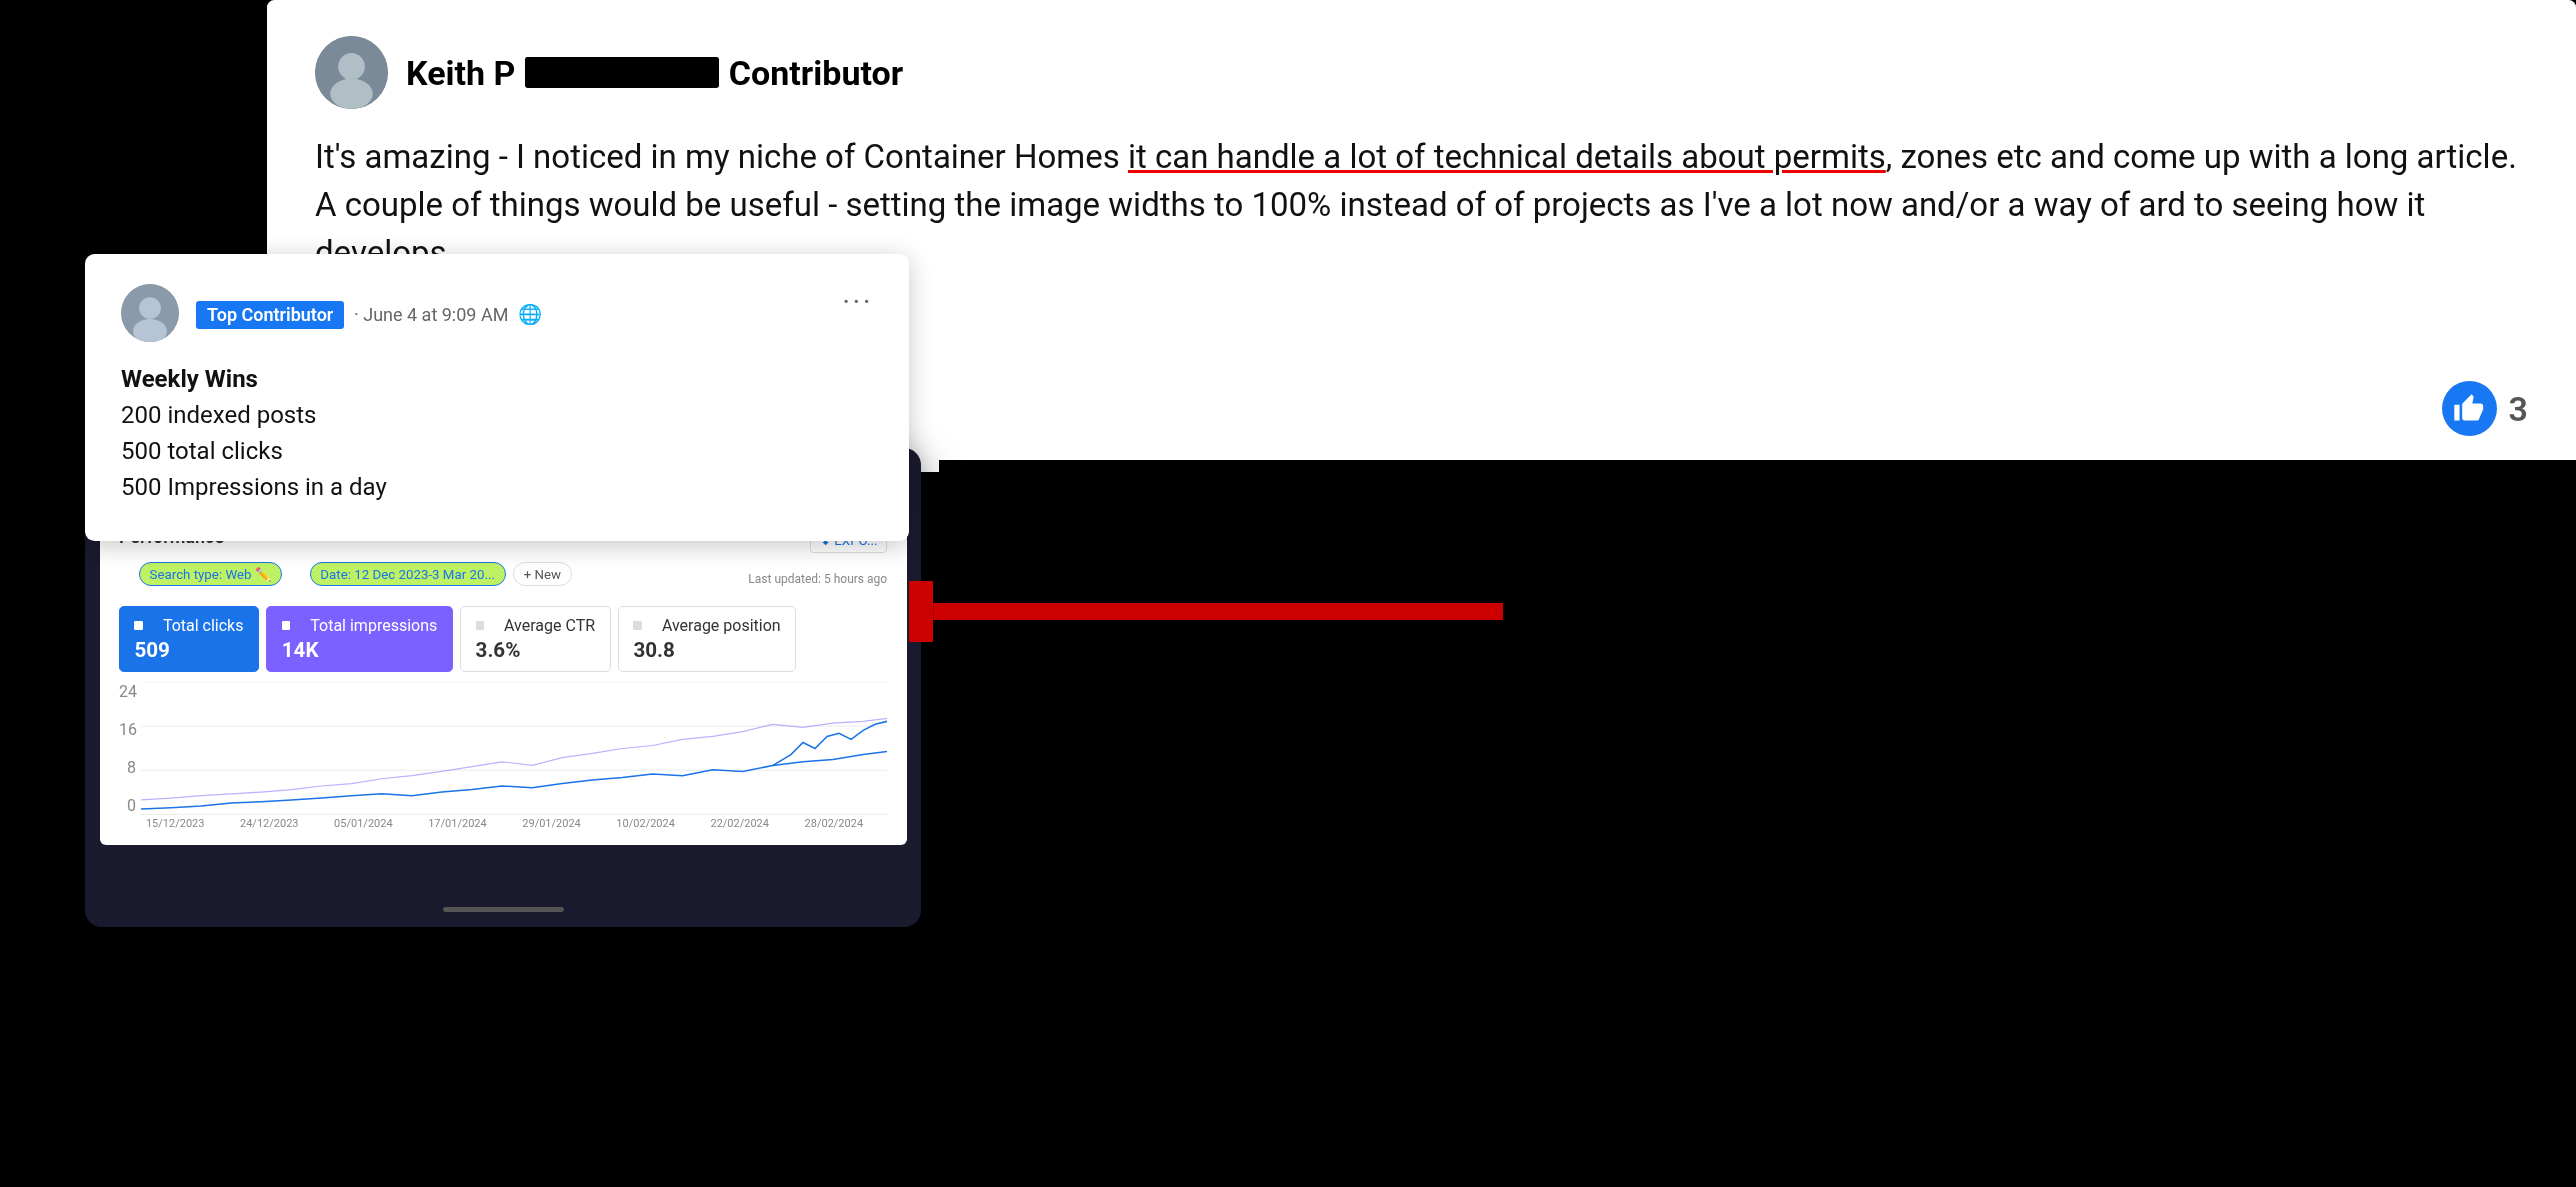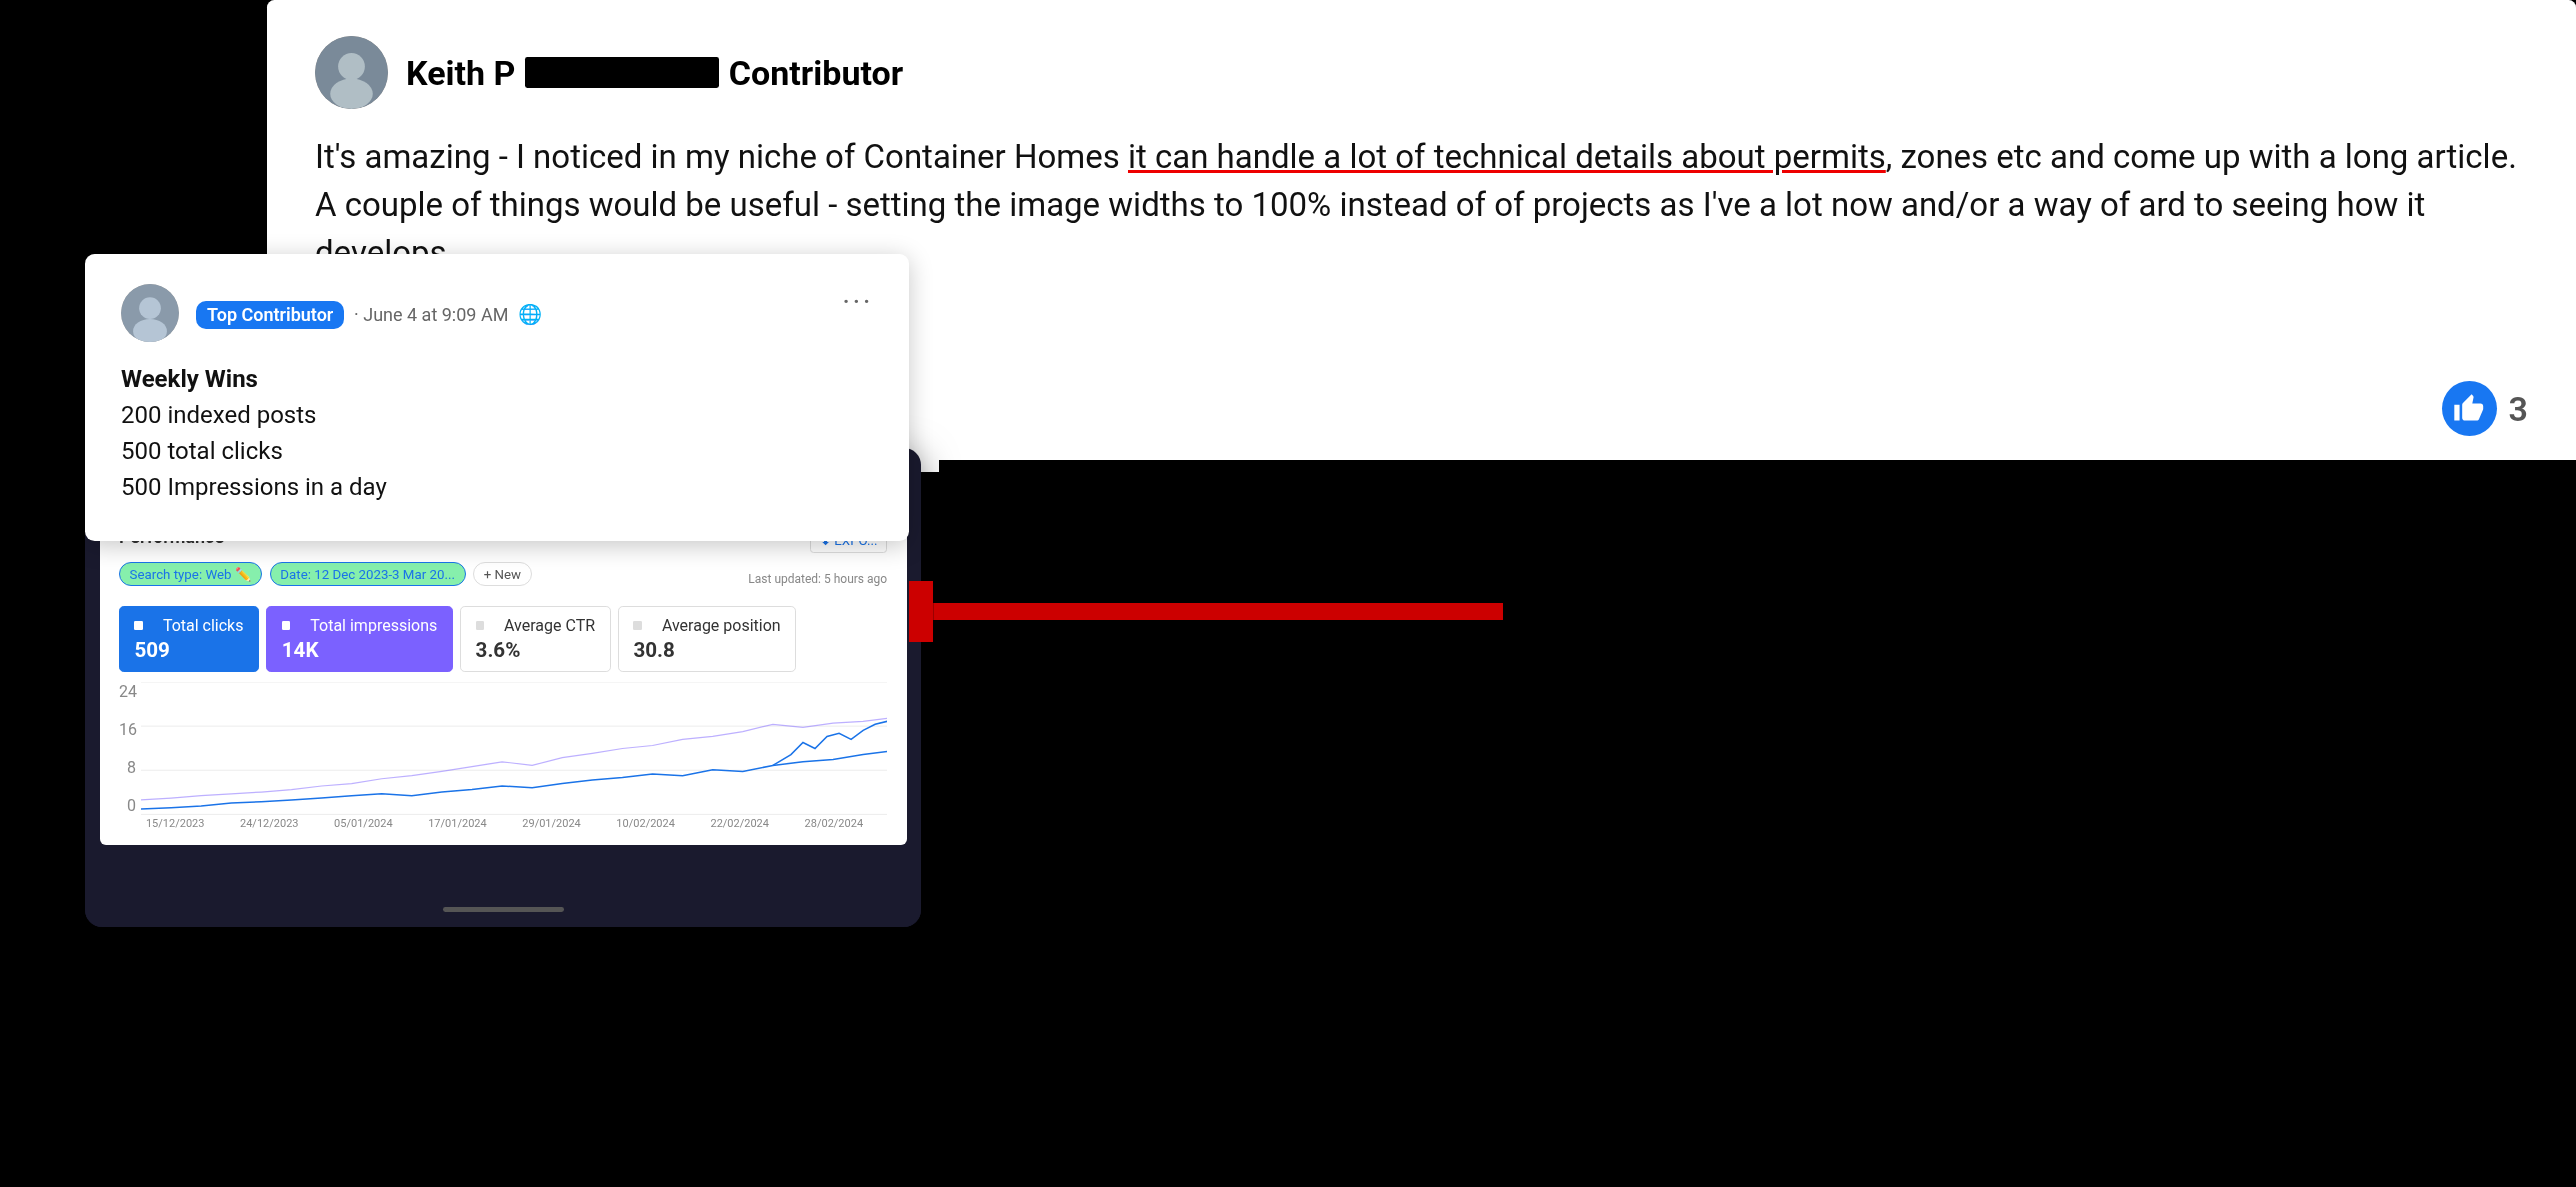--- a/index.html
+++ b/index.html
@@ -154,21 +154,21 @@
       gap: 9.7px;
       margin-top: 3.6px;
     }
 
     .fb-badge {
       background: #1877f2;
       color: #fff;
       font-size: 18px;
       font-weight: 600;
       padding: 3.6px 11px;
-      border-radius: 10px;
+      border-radius: 3px;
     }
 
     .fb-post-time {
       font-size: 18px;
       color: #666;
     }
 
     .fb-globe-icon {
       font-size: 19.4px;
       color: #666;
@@ -254,29 +254,30 @@
     }
 
     .gsc-filters {
       display: flex;
       gap: 7.3px;
       margin-bottom: 9.7px;
       flex-wrap: wrap;
     }
 
     .gsc-filter-chip {
-      background: #86efac;
+      background: #bef264;
       color: #1a73e8;
       border: 0.6px solid #1a73e8;
       border-radius: 12px;
       padding: 3.6px 9.7px;
       font-size: 13.3px;
       display: flex;
       align-items: center;
       gap: 3.6px;
+      margin-left: 20px;
     }
 
     .gsc-filter-new {
       background: #fff;
       color: #555;
       border: 0.6px solid #ddd;
       border-radius: 12px;
       padding: 3.6px 9.7px;
       font-size: 13.3px;
     }

